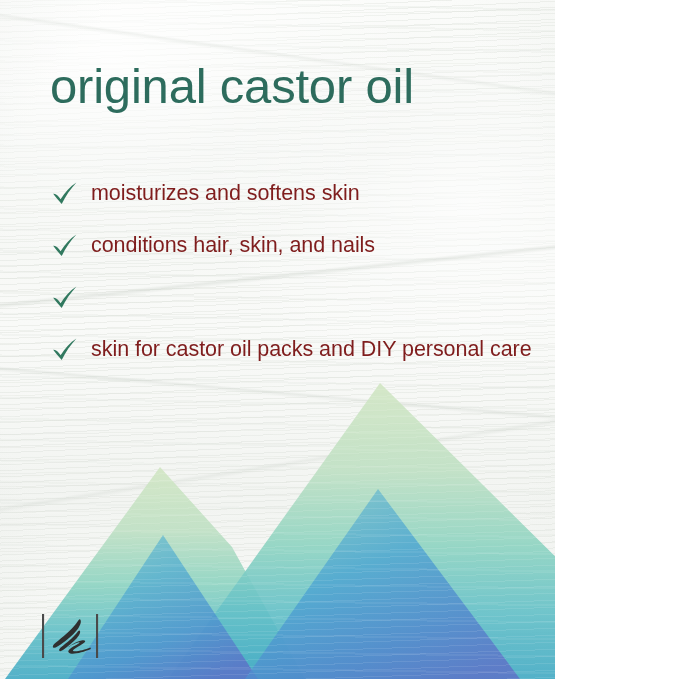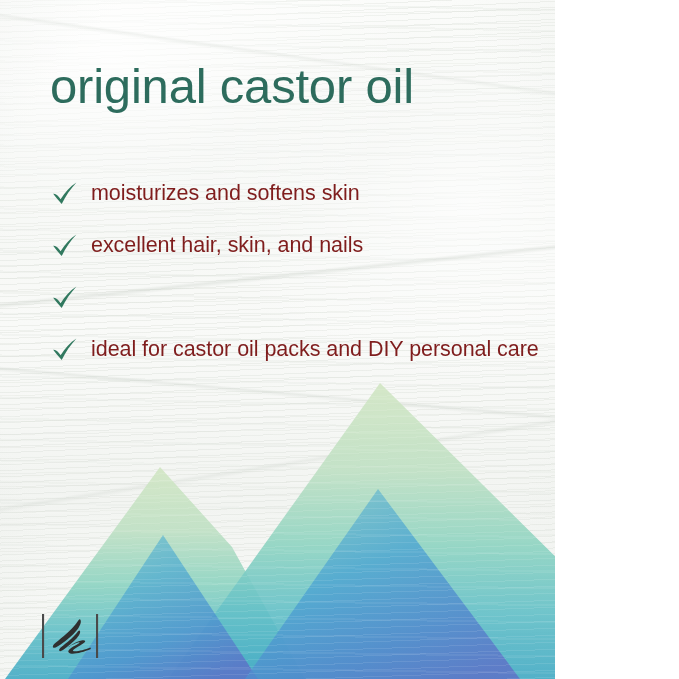--- a/index.html
+++ b/index.html
@@ -189,40 +189,40 @@
         <span class="bullet-label">moisturizes and softens skin</span>
       </li>
 
       <li class="bullet">
         <span class="check">
           <svg viewBox="0 0 30 26" width="30" height="26" aria-hidden="true">
             <path d="M3.2 12.8 C5.6 12.2 8.1 14.4 10.6 18.2 C15.0 11.3 20.2 5.6 26.4 1.6
                      C20.6 7.9 15.6 15.1 11.7 23.1 C8.4 19.4 5.6 15.9 3.2 12.8 Z" fill="#31795f"></path>
           </svg>
         </span>
-        <span class="bullet-label">excellent hair, skin, and nails</span>
-      </li>
-
-      <li class="bullet">
-        <span class="check">
-          <svg viewBox="0 0 30 26" width="30" height="26" aria-hidden="true">
-            <path d="M3.2 12.8 C5.6 12.2 8.1 14.4 10.6 18.2 C15.0 11.3 20.2 5.6 26.4 1.6
-                     C20.6 7.9 15.6 15.1 11.7 23.1 C8.4 19.4 5.6 15.9 3.2 12.8 Z" fill="#31795f"></path>
-          </svg>
-        </span>
-      </li>
-
-      <li class="bullet">
-        <span class="check">
-          <svg viewBox="0 0 30 26" width="30" height="26" aria-hidden="true">
-            <path d="M3.2 12.8 C5.6 12.2 8.1 14.4 10.6 18.2 C15.0 11.3 20.2 5.6 26.4 1.6
-                     C20.6 7.9 15.6 15.1 11.7 23.1 C8.4 19.4 5.6 15.9 3.2 12.8 Z" fill="#31795f"></path>
-          </svg>
-        </span>
-        <span class="bullet-label">ideal for castor oil packs and DIY personal care</span>
+        <span class="bullet-label">conditions hair, skin, and nails</span>
+      </li>
+
+      <li class="bullet">
+        <span class="check">
+          <svg viewBox="0 0 30 26" width="30" height="26" aria-hidden="true">
+            <path d="M3.2 12.8 C5.6 12.2 8.1 14.4 10.6 18.2 C15.0 11.3 20.2 5.6 26.4 1.6
+                     C20.6 7.9 15.6 15.1 11.7 23.1 C8.4 19.4 5.6 15.9 3.2 12.8 Z" fill="#31795f"></path>
+          </svg>
+        </span>
+      </li>
+
+      <li class="bullet">
+        <span class="check">
+          <svg viewBox="0 0 30 26" width="30" height="26" aria-hidden="true">
+            <path d="M3.2 12.8 C5.6 12.2 8.1 14.4 10.6 18.2 C15.0 11.3 20.2 5.6 26.4 1.6
+                     C20.6 7.9 15.6 15.1 11.7 23.1 C8.4 19.4 5.6 15.9 3.2 12.8 Z" fill="#31795f"></path>
+          </svg>
+        </span>
+        <span class="bullet-label">skin for castor oil packs and DIY personal care</span>
       </li>
 
     </ul>
 
     <div class="logo">
       <svg viewBox="0 0 62 62" width="62" height="62" aria-hidden="true">
 
         <rect x="2" y="9" width="2.1" height="44" fill="#4a4a4a"></rect>
         <rect x="56" y="9" width="2.1" height="44" fill="#4a4a4a"></rect>
 

